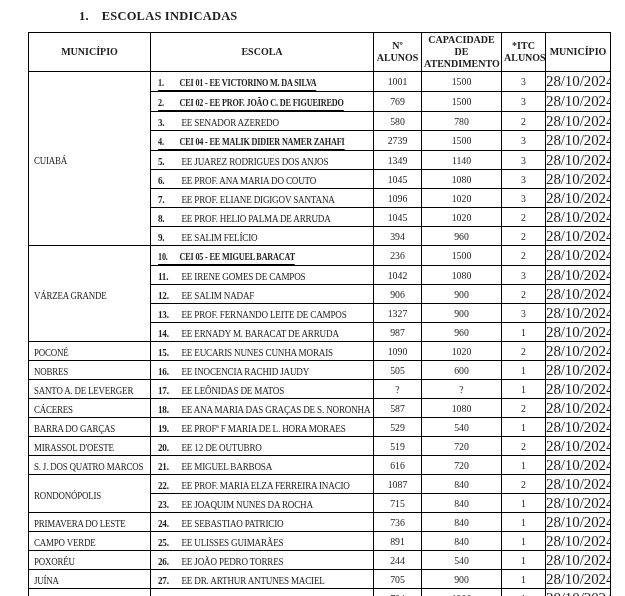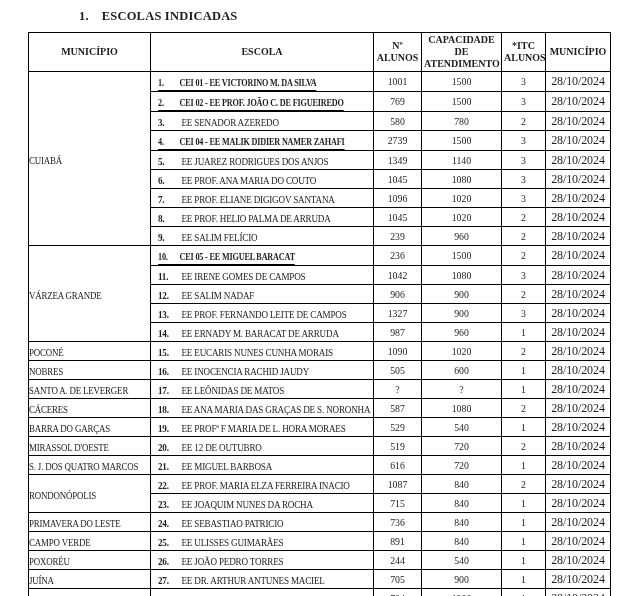--- a/index.html
+++ b/index.html
@@ -10,33 +10,33 @@
   }
   .doc-title { padding:9px 0 0 79px; font-weight:bold; font-size:12.5px; letter-spacing:0.2px; }
   .doc-title .t-num { margin-right:13px; }
   table.schools { border-collapse:collapse; table-layout:fixed; margin:8px 0 0 28px; width:582px; }
   table.schools th, table.schools td { border:1px solid #000; }
   thead th {
     height:38px; font-size:10px; font-weight:bold; text-align:center;
     vertical-align:middle; padding:0 2px; line-height:1.18; overflow:hidden;
   }
   tbody td { height:16.4px; padding:0; vertical-align:middle; overflow:hidden; }
-  td.mun { text-align:left; white-space:nowrap; }
+  td.mun { text-align:left; padding-left:5px; white-space:nowrap; }
   .mfit { display:inline-block; transform:scaleX(0.92); transform-origin:0 50%;
           font-size:9.7px; letter-spacing:-0.2px; white-space:nowrap; }
   td.school { text-align:left; padding-left:7px; white-space:nowrap;margin-top:13px; }
   .fit { display:inline-block; transform:scaleX(0.94); transform-origin:0 50%;
          white-space:nowrap; line-height:11.5px; }
   .num { display:inline-block; width:25px; font-weight:bold; font-size:9.7px; letter-spacing:-0.2px; }
   .sname { font-size:9.7px; letter-spacing:-0.2px; }
   tr.emph .fit { transform:scaleX(0.86); border-bottom:1px solid #000; padding-bottom:0.5px; }
   tr.emph .sname { font-weight:bold; font-size:9.5px; }
   tr.emph .num { font-size:9.5px; }
   td.val  { text-align:center; font-size:9.8px; }
-  td.date { text-align:center; font-size:12px; letter-spacing:-0.1px; }
+  td.date { font-size:15px; letter-spacing:-0.1px; }
 </style>
 </head>
 <body>
 
 <div class="page">
   <div class="doc-title">
     <span class="t-num">1.</span><span class="t-text">ESCOLAS INDICADAS</span>
   </div>
 
   <table class="schools">
@@ -111,21 +111,21 @@
         </tr>
         <tr>
           <td class="school"><span class="fit"><span class="num">8.</span><span class="sname">EE PROF. HELIO PALMA DE ARRUDA</span></span></td>
           <td class="val">1045</td>
           <td class="val">1020</td>
           <td class="val">2</td>
           <td class="date">28/10/2024</td>
         </tr>
         <tr>
           <td class="school"><span class="fit"><span class="num">9.</span><span class="sname">EE SALIM FELÍCIO</span></span></td>
-          <td class="val">239</td>
+          <td class="val">394</td>
           <td class="val">960</td>
           <td class="val">2</td>
           <td class="date">28/10/2024</td>
         </tr>
         <tr class="emph">
           <td class="mun" rowspan="5"><span class="mfit">VÁRZEA GRANDE</span></td>
           <td class="school"><span class="fit"><span class="num">10.</span><span class="sname">CEI 05 - EE MIGUEL BARACAT</span></span></td>
           <td class="val">236</td>
           <td class="val">1500</td>
           <td class="val">2</td>

